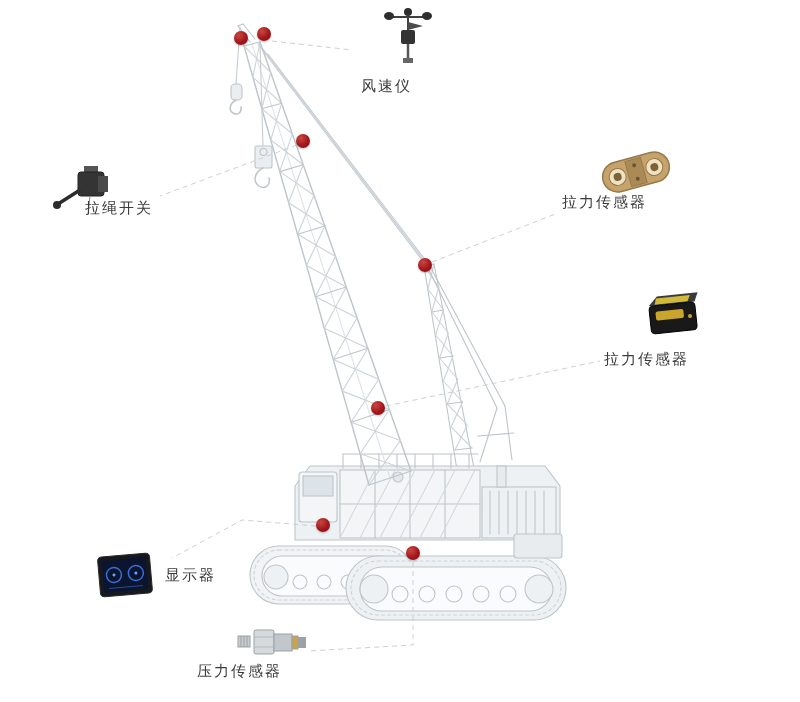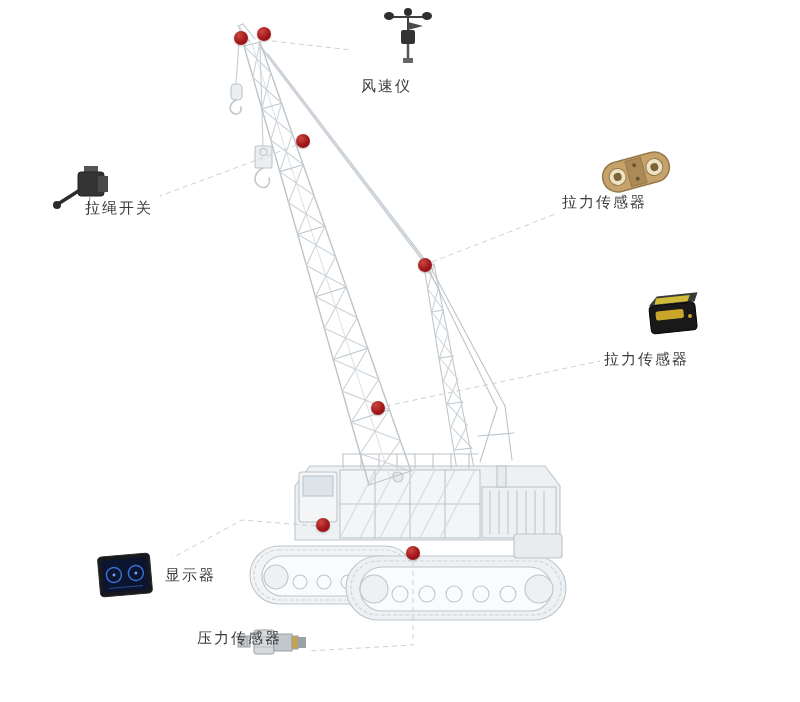--- a/index.html
+++ b/index.html
@@ -231,15 +231,15 @@
   <div class="marker" style="left:425px;top:265px"></div>
   <div class="marker" style="left:378px;top:408px"></div>
   <div class="marker" style="left:323px;top:525px"></div>
   <div class="marker" style="left:413px;top:553px"></div>
 
   <div class="callout-label" style="left:361px;top:78px">风速仪</div>
   <div class="callout-label" style="left:85px;top:200px">拉绳开关</div>
   <div class="callout-label" style="left:562px;top:194px">拉力传感器</div>
   <div class="callout-label" style="left:604px;top:351px">拉力传感器</div>
   <div class="callout-label" style="left:165px;top:567px">显示器</div>
-  <div class="callout-label" style="left:197px;top:630px">压力传感器</div>
+  <div class="callout-label" style="left:197px;top:663px">压力传感器</div>
 
 </div>
 
 </body></html>

